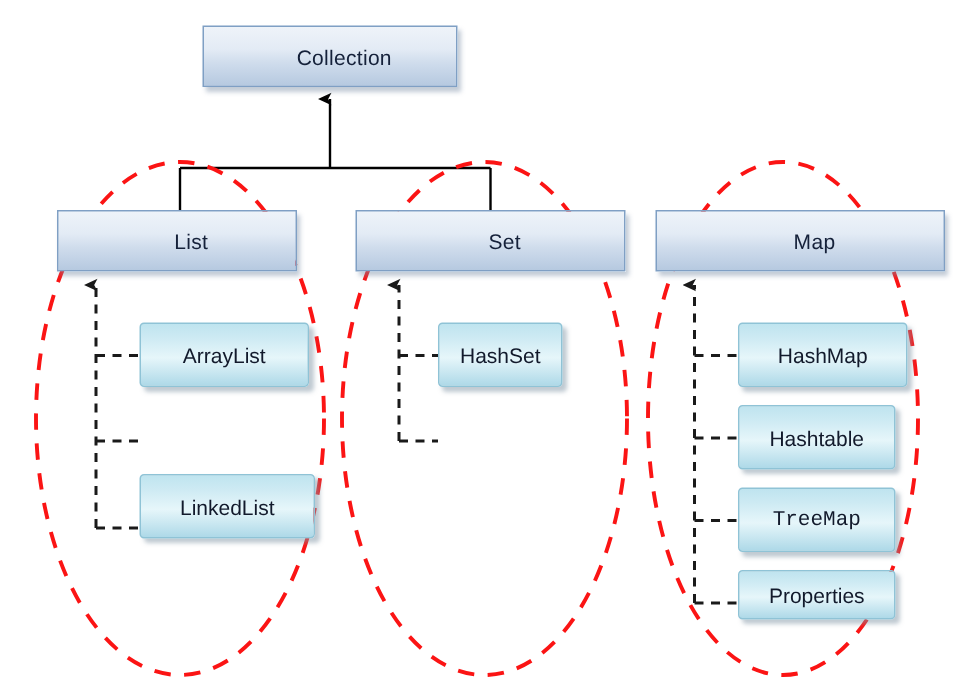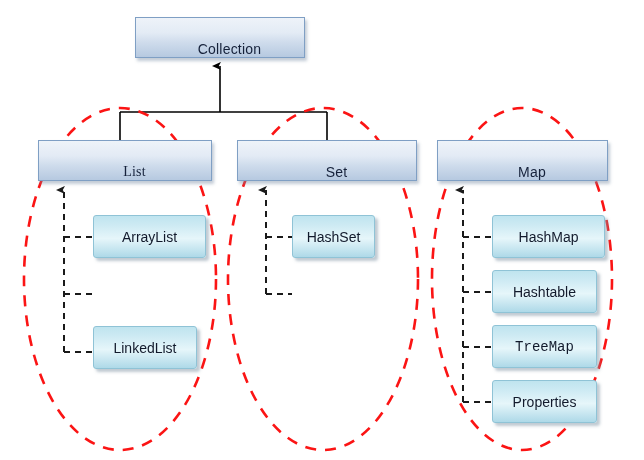--- a/index.html
+++ b/index.html
@@ -21,21 +21,21 @@
     position: absolute;
     box-sizing: border-box;
     border: 1px solid #7f9fc4;
     background: linear-gradient(to bottom,
                 #eef3f9 0%,
                 #e3ebf5 38%,
                 #cfdcec 62%,
                 #b6c9e0 100%);
     box-shadow: 2px 3px 3px rgba(120,140,165,0.45);
     display: flex;
-    align-items: flex-end;
+    align-items: center;
     justify-content: center;
     color: #15213a;
     font-size: 14px;
     letter-spacing: 0.2px;
     padding-left: 19px;
   }
 
   
   .class-box {
     position: absolute;
@@ -127,47 +127,47 @@
 
     <ellipse class="group-ellipse" cx="120" cy="279" rx="96" ry="171"></ellipse>
     <ellipse class="group-ellipse" cx="323" cy="279" rx="95" ry="171"></ellipse>
     <ellipse class="group-ellipse" cx="522" cy="279" rx="90" ry="171"></ellipse>
   </svg>
 
   <div class="iface-box" style="left:135px; top:17px; width:170px; height:41px;">
     <span>Collection</span>
   </div>
 
-  <div class="iface-box" style="left:38px; top:140px; width:174px; height:41px;font-family:Liberation Serif, serif;">
+  <div class="iface-box" style="left:38px; top:140px; width:160px; height:41px;">
     <span>List</span>
   </div>
   <div class="iface-box" style="left:237px; top:140px; width:180px; height:41px;">
     <span>Set</span>
   </div>
-  <div class="iface-box" style="left:437px; top:140px; width:171px; height:41px;">
+  <div class="iface-box" style="left:437px; top:140px; width:193px; height:41px;">
     <span>Map</span>
   </div>
 
   <div class="class-box" style="left:93px; top:215px; width:113px; height:43px;">
     <span>ArrayList</span>
   </div>
-  <div class="class-box" style="left:93px; top:326px; width:104px; height:43px;">
+  <div class="class-box" style="left:93px; top:316px; width:117px; height:43px;">
     <span>LinkedList</span>
   </div>
 
   <div class="class-box" style="left:292px; top:215px; width:83px; height:43px;">
     <span>HashSet</span>
   </div>
 
   <div class="class-box" style="left:492px; top:215px; width:113px; height:43px;">
     <span>HashMap</span>
   </div>
   <div class="class-box" style="left:492px; top:270px; width:105px; height:43px;">
     <span>Hashtable</span>
   </div>
   <div class="class-box" style="left:492px; top:325px; width:105px; height:43px;font-family:Liberation Mono, monospace;">
     <span>TreeMap</span>
   </div>
-  <div class="class-box" style="left:492px; top:380px; width:105px; height:43px;">
+  <div class="class-box" style="left:492px; top:380px; width:105px; height:33px;">
     <span>Properties</span>
   </div>
 
 </div>
 
 </body></html>

